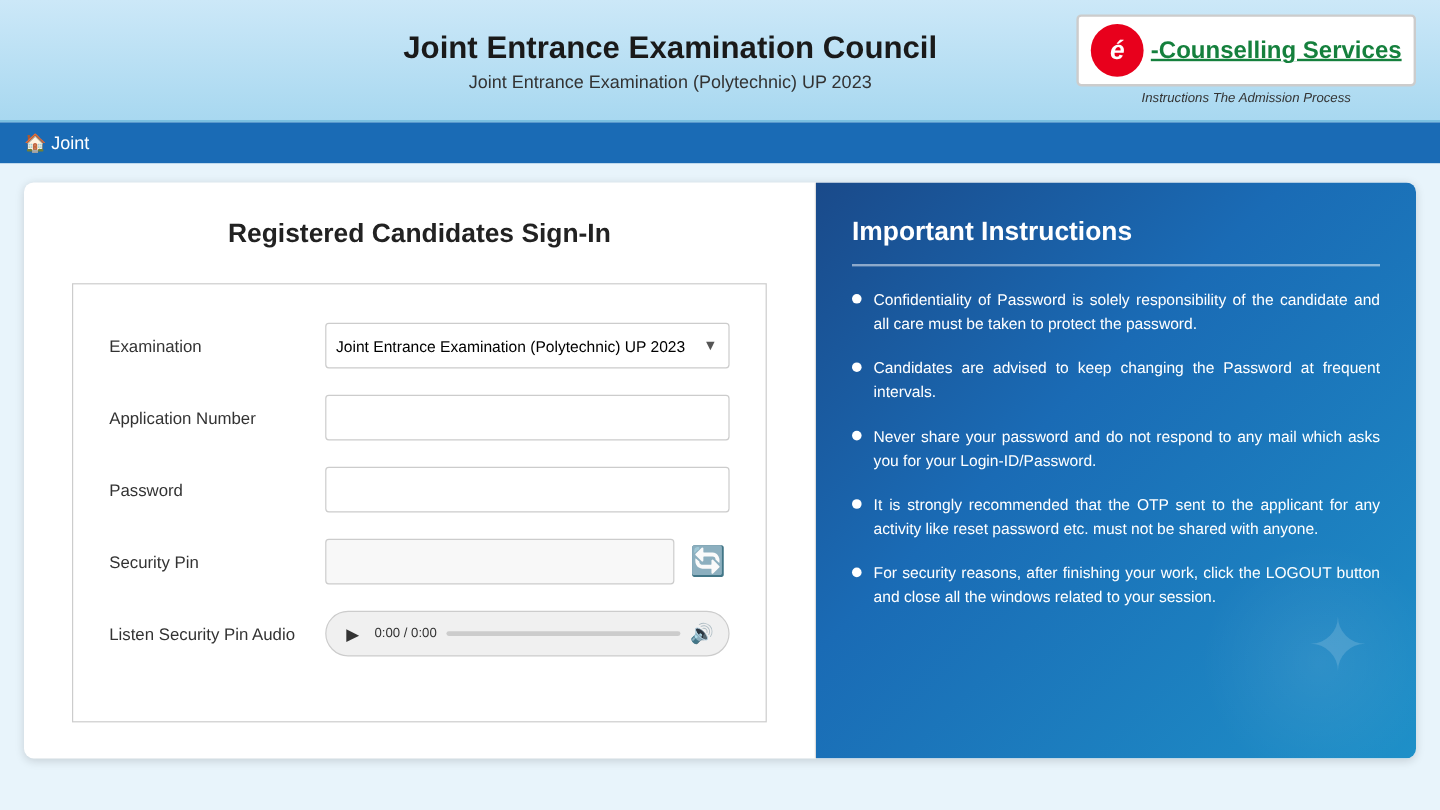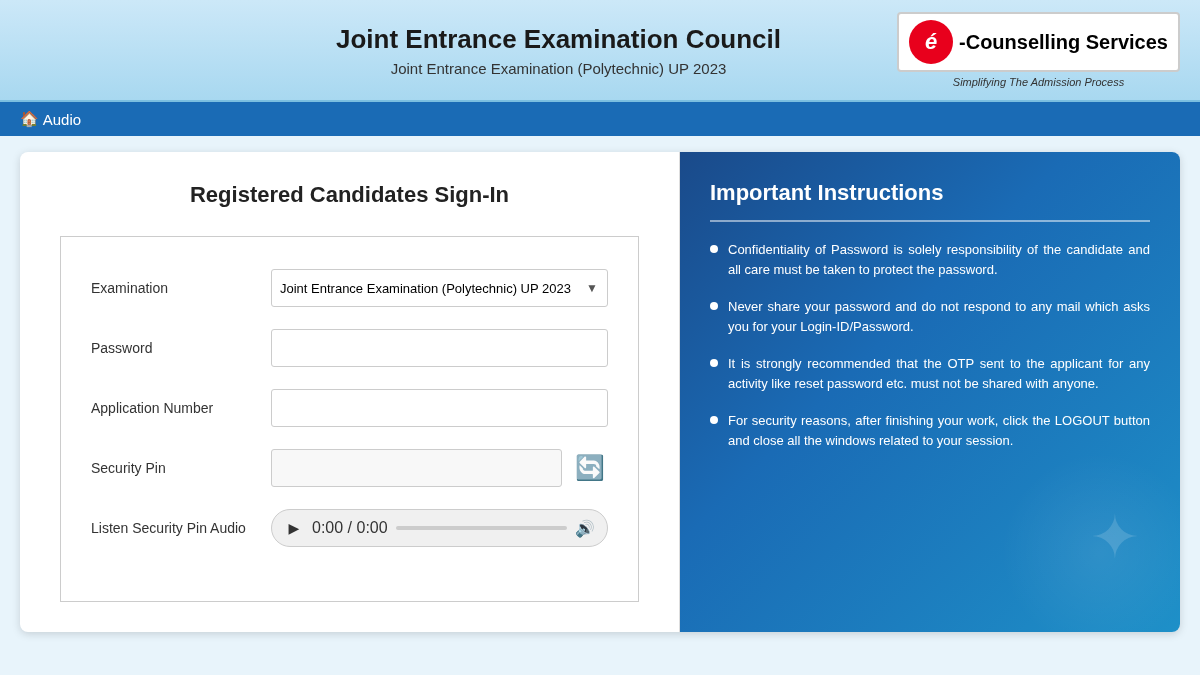--- a/index.html
+++ b/index.html
@@ -63,21 +63,22 @@
       font-size: 22px;
       font-weight: bold;
       font-style: italic;
     }
     .logo-text {
       font-size: 20px;
       color: #1a6bb5;
       font-weight: bold;
     }
     .logo-text span {
-      color: #000000;
+      color: #15803d;
+      text-decoration: underline;
     }
     .logo-subtext {
       font-size: 11px;
       color: #333;
       margin-top: 4px;
       font-style: italic;
     }
 
     
     .nav-bar {
@@ -217,21 +218,21 @@
       width: 20px;
       height: 20px;
       display: flex;
       align-items: center;
       justify-content: center;
       cursor: pointer;
       color: #333;
       font-size: 14px;
     }
     .time-display {
-      font-size: 16px;
+      font-size: 11px;
       color: #333;
       white-space: nowrap;
     }
     .progress-bar {
       flex: 1;
       height: 4px;
       background: #ccc;
       border-radius: 2px;
     }
     .volume-icon {
@@ -310,55 +311,55 @@
     <h1>
       <span>Joint Entrance Examination Council</span><br>
     </h1>
     <p>Joint Entrance Examination (Polytechnic) UP 2023</p>
   </div>
   <div class="header-logo">
     <div class="logo-box">
       <div class="logo-icon">é</div>
       <div class="logo-text"><span>-Counselling Services</span></div>
     </div>
-    <div class="logo-subtext">Simplifying The Admission Process</div>
+    <div class="logo-subtext">Instructions The Admission Process</div>
   </div>
 </div>
 
 <div class="nav-bar">
   <div class="nav-home">
     <span>🏠</span>
-    <span>Audio</span>
+    <span>Joint</span>
   </div>
 </div>
 
 <div class="main-content">
   <div class="form-card">
 
     <div class="signin-panel">
       <div class="signin-title">Registered Candidates Sign-In</div>
 
       <div class="form-inner">
 
         <div class="form-row">
           <label class="form-label">Examination</label>
           <div class="select-wrapper">
             <select><option>Joint Entrance Examination (Polytechnic) UP 2023</option></select>
             <span class="select-arrow">▼</span>
           </div>
         </div>
 
         <div class="form-row">
+          <label class="form-label">Application Number</label>
+          <input type="text" class="form-control" placeholder="" style="">
+        </div>
+
+        <div class="form-row">
           <label class="form-label">Password</label>
           <input type="password" class="form-control" style="">
-        </div>
-
-        <div class="form-row">
-          <label class="form-label">Application Number</label>
-          <input type="text" class="form-control" placeholder="" style="">
         </div>
 
 
         <div class="form-row">
           <label class="form-label">Security Pin</label>
           <div class="security-pin-row" style="flex:1;">
             <div style="flex:1; height:38px; background:#f8f8f8; border:1px solid #ccc; border-radius:3px;"></div>
             <div class="refresh-icon">🔄</div>
           </div>
         </div>
@@ -376,20 +377,24 @@
       </div>
     </div>
 
     <div class="instructions-panel">
       <div class="instructions-title">Important Instructions</div>
       <div class="instructions-divider"></div>
       <ul class="instructions-list">
       <li>
             <span class="bullet"></span>
             <span>Confidentiality of Password is solely responsibility of the candidate and all care must be taken to protect the password.</span>
+          </li>
+          <li>
+            <span class="bullet"></span>
+            <span>Candidates are advised to keep changing the Password at frequent intervals.</span>
           </li>
           <li>
             <span class="bullet"></span>
             <span>Never share your password and do not respond to any mail which asks you for your Login-ID/Password.</span>
           </li>
           <li>
             <span class="bullet"></span>
             <span>It is strongly recommended that the OTP sent to the applicant for any activity like reset password etc. must not be shared with anyone.</span>
           </li>
           <li>

